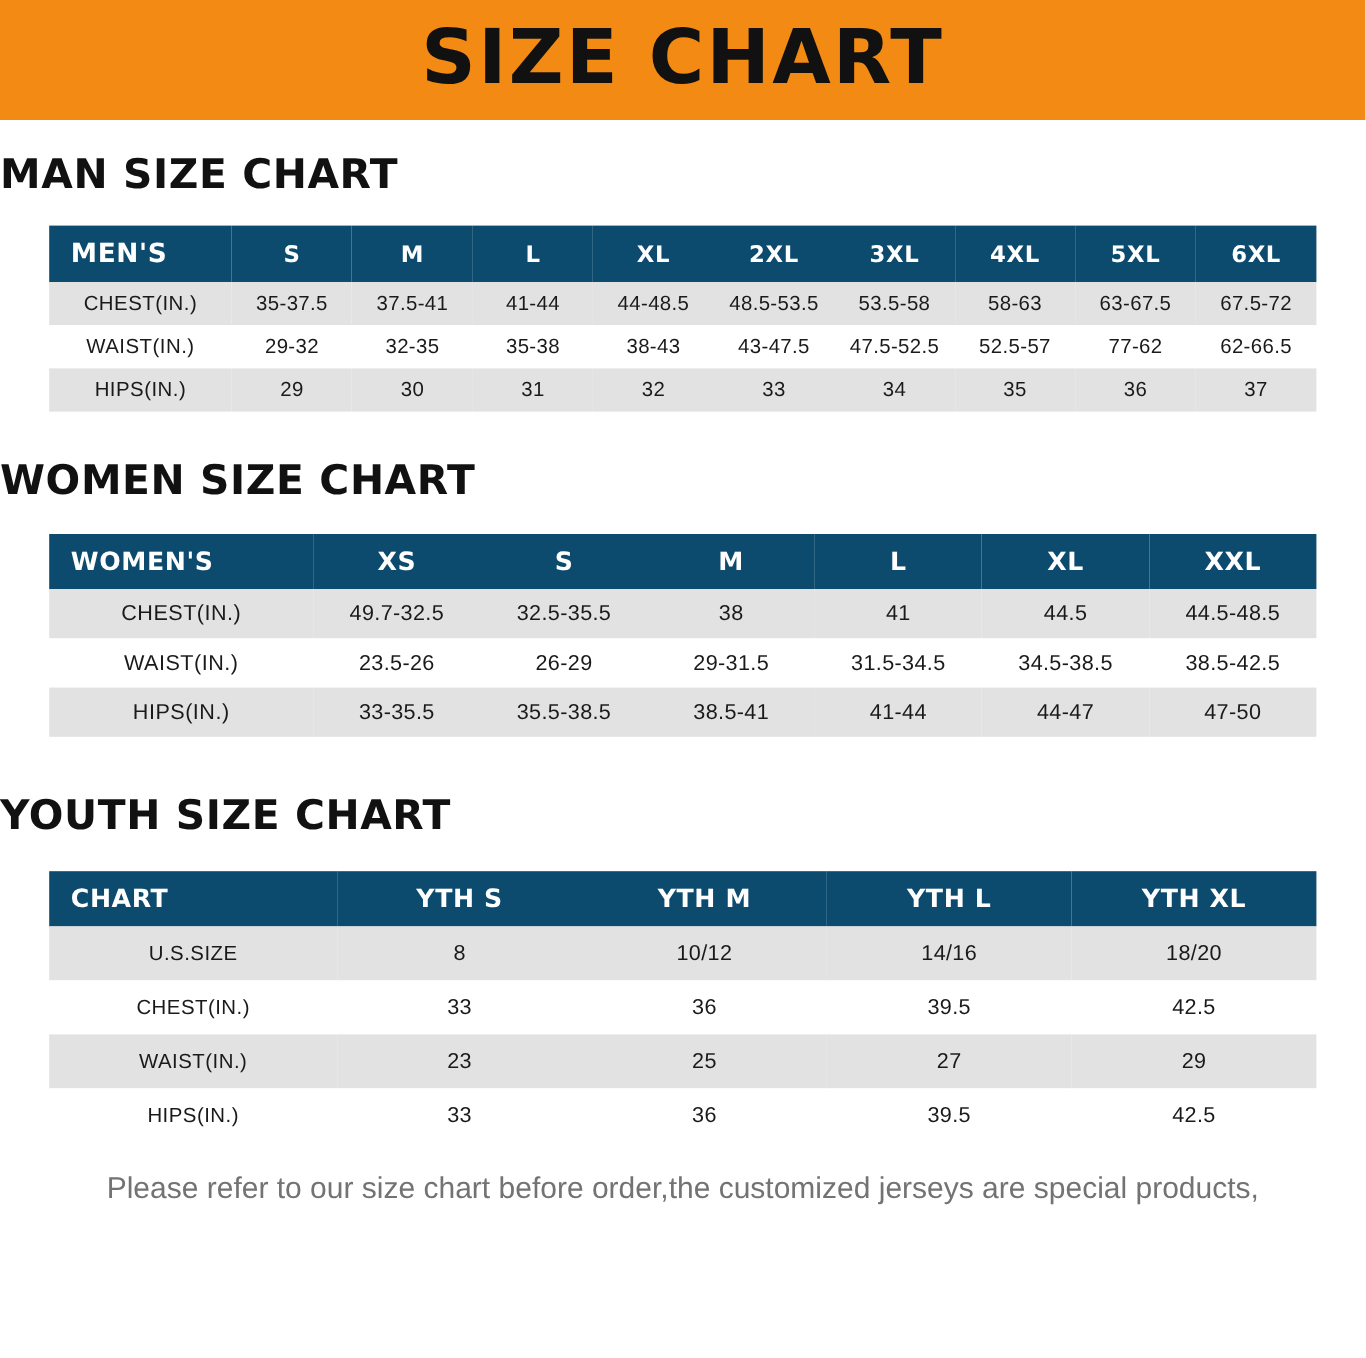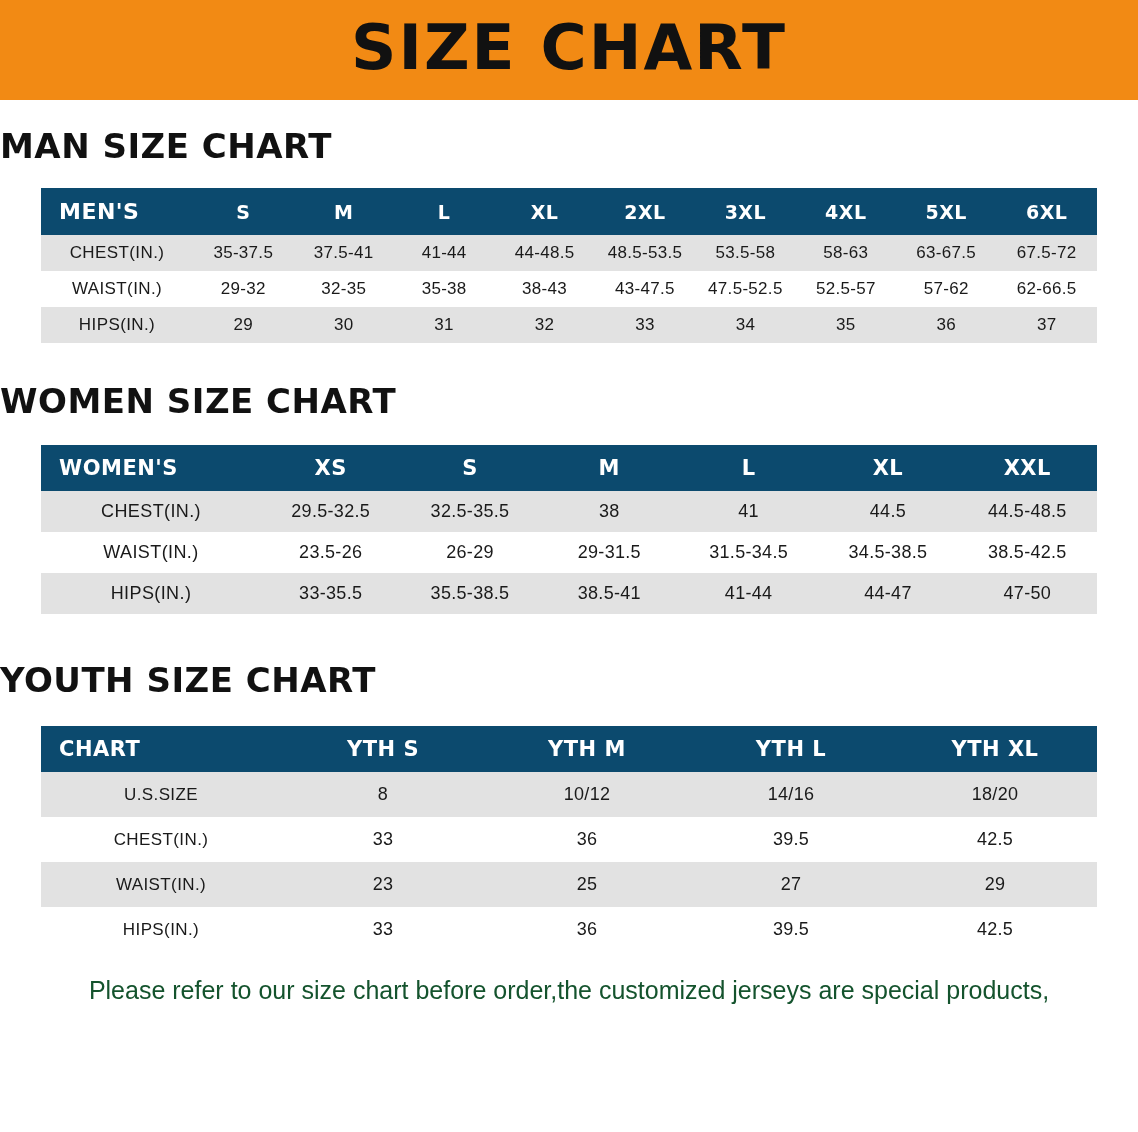--- a/index.html
+++ b/index.html
@@ -101,21 +101,21 @@
   #youth-table col.c0 { width: 240px; }
   #youth-table col.cx { width: 204px; }
   #youth-table thead th { font-size: 21px; }
   #youth-table tbody td { font-size: 18px; padding: 12px 3px; }
   #youth-table tbody td.rowlabel { font-size: 17px; }
 
   
   .note {
     width: 1056px;
     margin: 22px auto 0 auto;
-    color: #14532d;
+    color: #737373;
     font-family: "Liberation Sans", sans-serif;
     font-size: 25px;
     line-height: 1.35;
     text-align: center;
   }
   .note span { display: block; }
 </style>
 </head>
 <body>
 
@@ -168,21 +168,21 @@
         </tr>
         <tr class="plain">
           <td class="rowlabel">WAIST(IN.)</td>
           <td>29-32</td>
           <td>32-35</td>
           <td>35-38</td>
           <td>38-43</td>
           <td>43-47.5</td>
           <td>47.5-52.5</td>
           <td>52.5-57</td>
-          <td>57-62</td>
+          <td>77-62</td>
           <td>62-66.5</td>
         </tr>
         <tr class="shade">
           <td class="rowlabel">HIPS(IN.)</td>
           <td>29</td>
           <td>30</td>
           <td>31</td>
           <td>32</td>
           <td>33</td>
           <td>34</td>
@@ -211,21 +211,21 @@
           <th>S</th>
           <th>M</th>
           <th>L</th>
           <th>XL</th>
           <th>XXL</th>
         </tr>
     </thead>
     <tbody id="women-body">
         <tr class="shade">
           <td class="rowlabel">CHEST(IN.)</td>
-          <td>29.5-32.5</td>
+          <td>49.7-32.5</td>
           <td>32.5-35.5</td>
           <td>38</td>
           <td>41</td>
           <td>44.5</td>
           <td>44.5-48.5</td>
         </tr>
         <tr class="plain">
           <td class="rowlabel">WAIST(IN.)</td>
           <td>23.5-26</td>
           <td>26-29</td>

